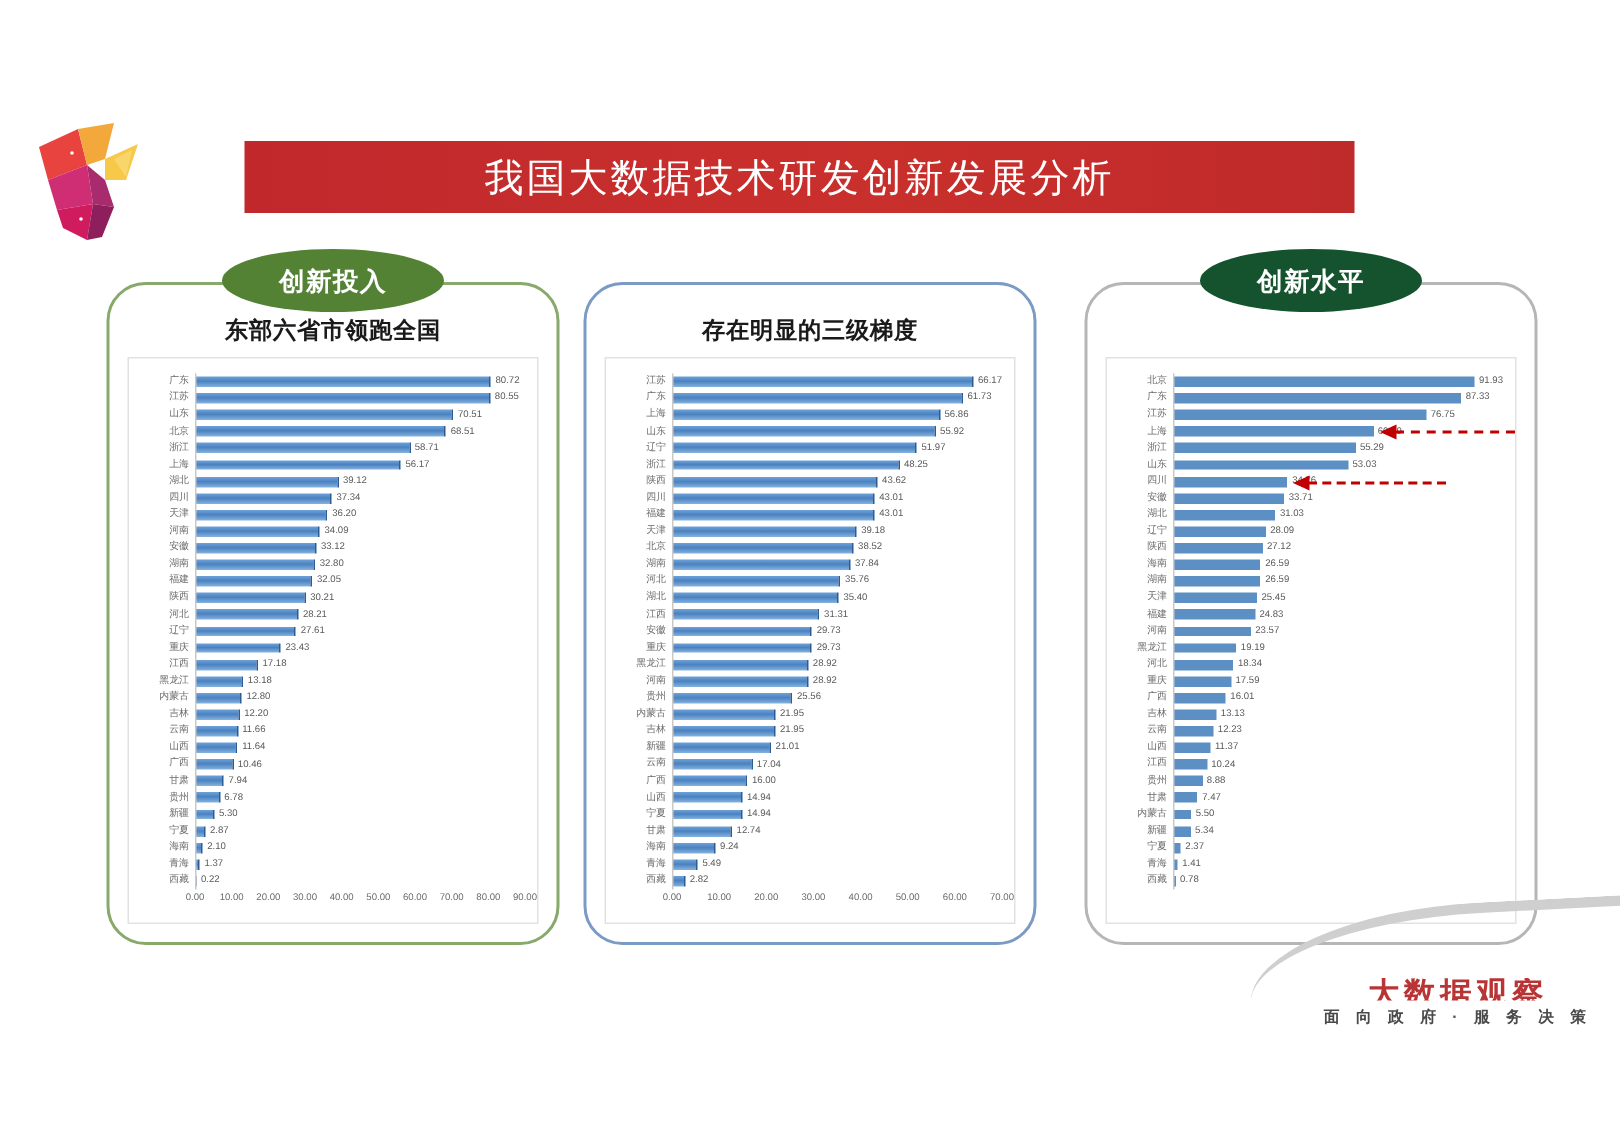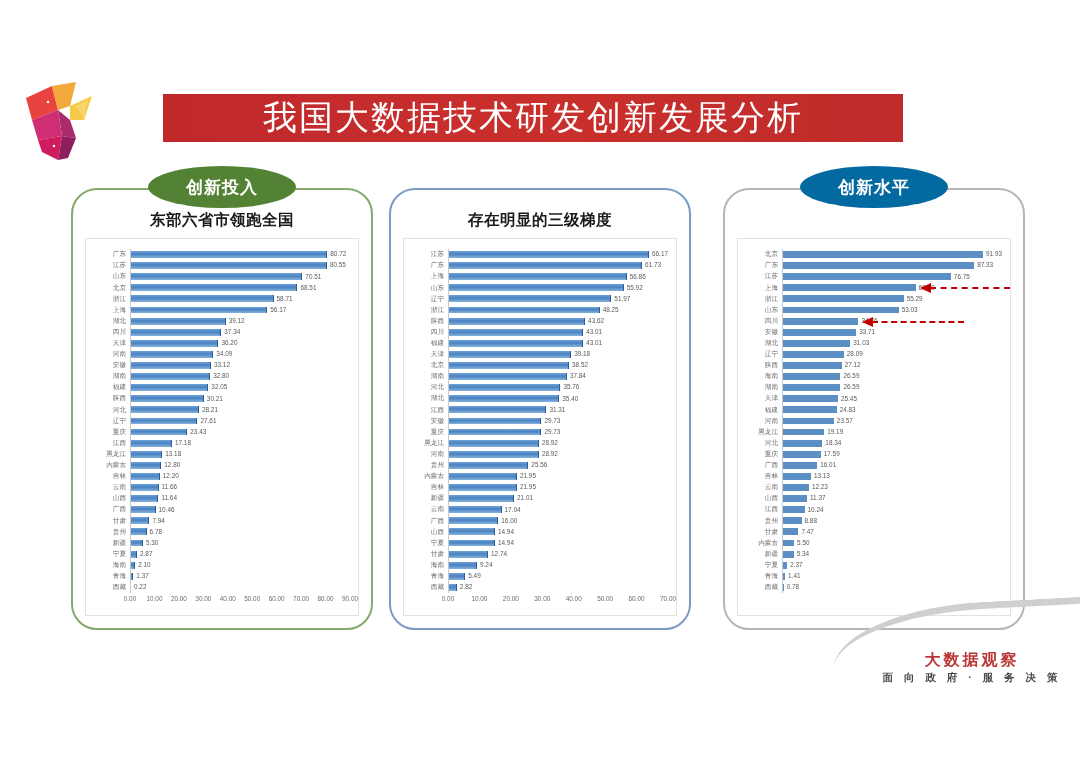--- a/index.html
+++ b/index.html
@@ -14,21 +14,21 @@
   
   .logo { position: absolute; left: 18px; top: 80px; width: 86px; height: 86px; }
 
   
   .header-bar {
     position: absolute; left: 163px; top: 94px; width: 740px; height: 48px;
     background: linear-gradient(90deg,#c1282c 0%, #c9302c 55%, #bf2a2a 100%);
     display: flex; align-items: center; justify-content: center;
   }
   .header-title {
-    color: #ffffff; font-size: 34px; letter-spacing: 2px;
+    color: #ffffff; font-size: 26px; letter-spacing: 2px;
     font-family: "DejaVu Serif", "Liberation Serif", serif;
     font-weight: 400;
   }
 
   
   .panel { position: absolute; top: 188px; width: 302px; height: 442px; }
   .panel .frame {
     position: absolute; inset: 0;
     border: 2.5px solid #87a96b; border-radius: 26px;
     background: #ffffff;
@@ -102,21 +102,21 @@
   .arrow .head {
     position: absolute; left: 0; top: -5px;
     width: 0; height: 0;
     border-top: 5px solid transparent; border-bottom: 5px solid transparent;
     border-right: 11px solid #c00000;
   }
 
   
   .watermark { position: absolute; right: 8px; bottom: 78px; width: 200px; text-align: center; }
   .wm-top {
-    font-size: 16px; font-weight: 700; color: #b01a1a; letter-spacing: 3px;
+    font-size: 21px; font-weight: 700; color: #b01a1a; letter-spacing: 3px;
     opacity: .88; line-height: 1; overflow: hidden; height: 15px;
   }
   .wm-sub {
     font-size: 10.5px; color: #4a4a4a; letter-spacing: 4px; margin-top: 4px; font-weight: 700;
   }
   .wm-curve {
     position: absolute; right: -20px; bottom: 22px; width: 260px; height: 60px;
     border-top: 7px solid #cfcfcf; border-radius: 60% 0 0 0 / 100% 0 0 0;
     transform: rotate(-3deg);
   }
@@ -622,21 +622,21 @@
           <span style="left: 57.1429%;">40.00</span>
           <span style="left: 71.4286%;">50.00</span>
           <span style="left: 85.7143%;">60.00</span>
           <span style="left: 100%;">70.00</span>
         </div>
     </div>
   </div>
 
   <div class="panel p3">
     <div class="frame" style="border-color: rgb(182, 182, 182);"></div>
-    <div class="pill" style="background: #0369a1;">创新水平</div>
+    <div class="pill" style="background: #14532d;">创新水平</div>
     <div class="chart">
       <div class="plot">
         <div class="rows">
             <div class="row">
               <div class="cat">北京</div>
               <div class="barwrap">
                 <div class="bar" style="width: 91.93%;"></div>
                 <div class="val">91.93</div>
               </div>
             </div>

